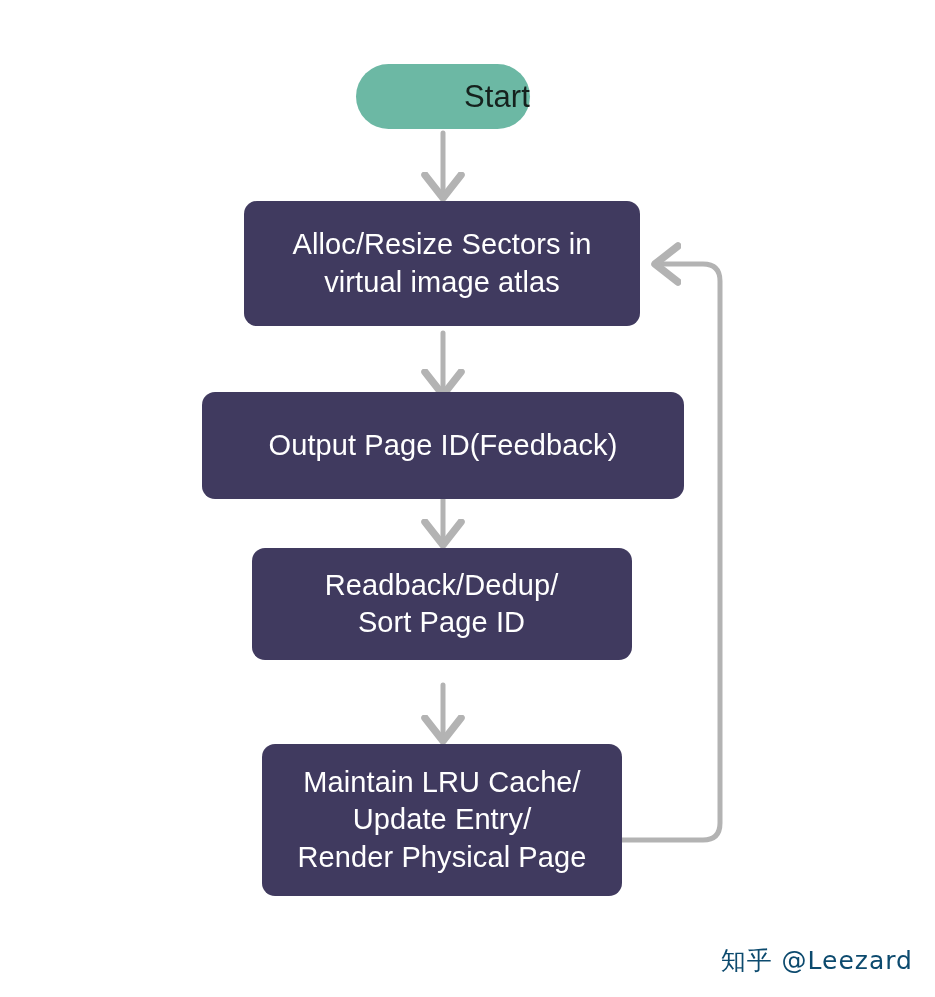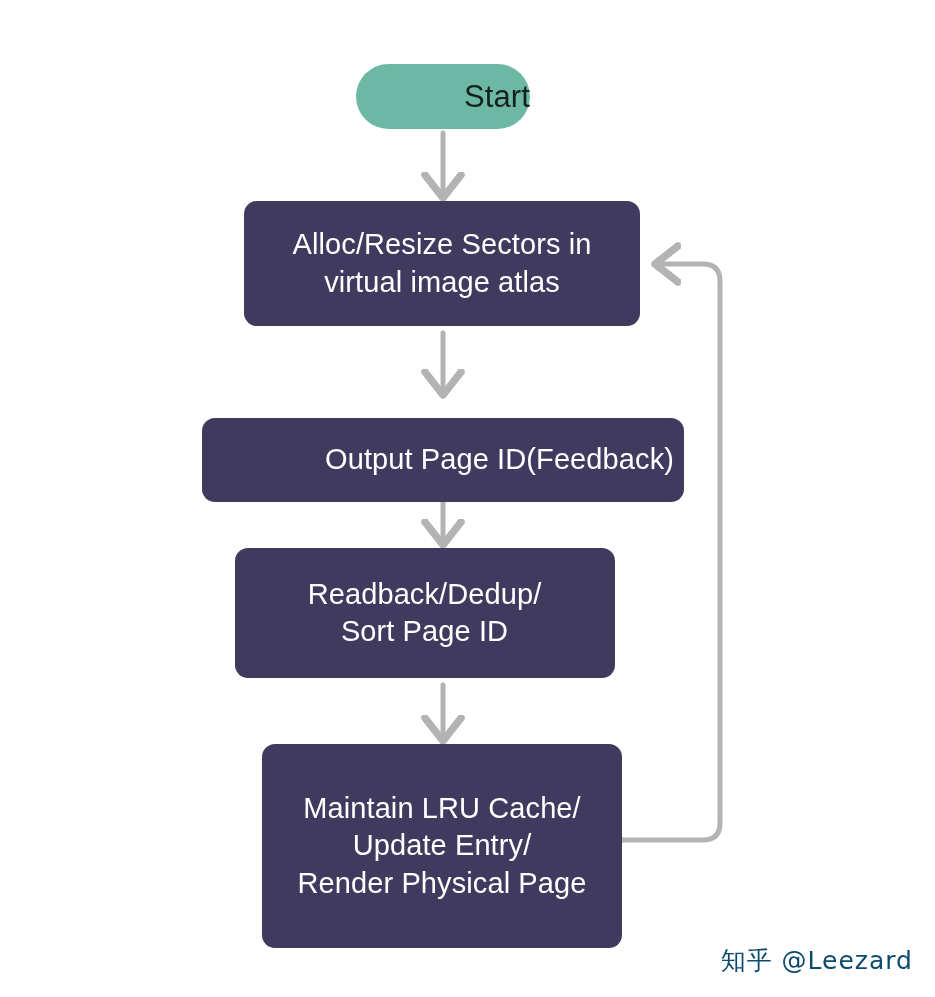--- a/index.html
+++ b/index.html
@@ -97,30 +97,30 @@
 
   <div class="node node-start" style="left:356px; top:64px; width:174px; height:65px;justify-content:flex-end;">
     <span>Start</span>
   </div>
 
   <div class="node node-process" style="left:244px; top:201px; width:396px; height:125px;align-items:center;">
     <span>Alloc/Resize Sectors in
 virtual image atlas</span>
   </div>
 
-  <div class="node node-process" style="left:202px; top:418px; width:482px; height:84px;justify-content:flex-end;">
+  <div class="node node-process" style="left:202px; top:392px; width:482px; height:107px;">
     <span>Output Page ID(Feedback)</span>
   </div>
 
-  <div class="node node-process" style="left:235px; top:548px; width:380px; height:130px;padding-left:9px;">
+  <div class="node node-process" style="left:252px; top:548px; width:380px; height:112px;padding-left:9px;">
     <span>Readback/Dedup/
 Sort Page ID</span>
   </div>
 
-  <div class="node node-process" style="left:262px; top:744px; width:360px; height:204px;">
+  <div class="node node-process" style="left:262px; top:744px; width:360px; height:152px;">
     <span>Maintain LRU Cache/
 Update Entry/
 Render Physical Page</span>
   </div>
 
   <div class="watermark">知乎 @Leezard</div>
 
 </div>
 
 </body></html>

